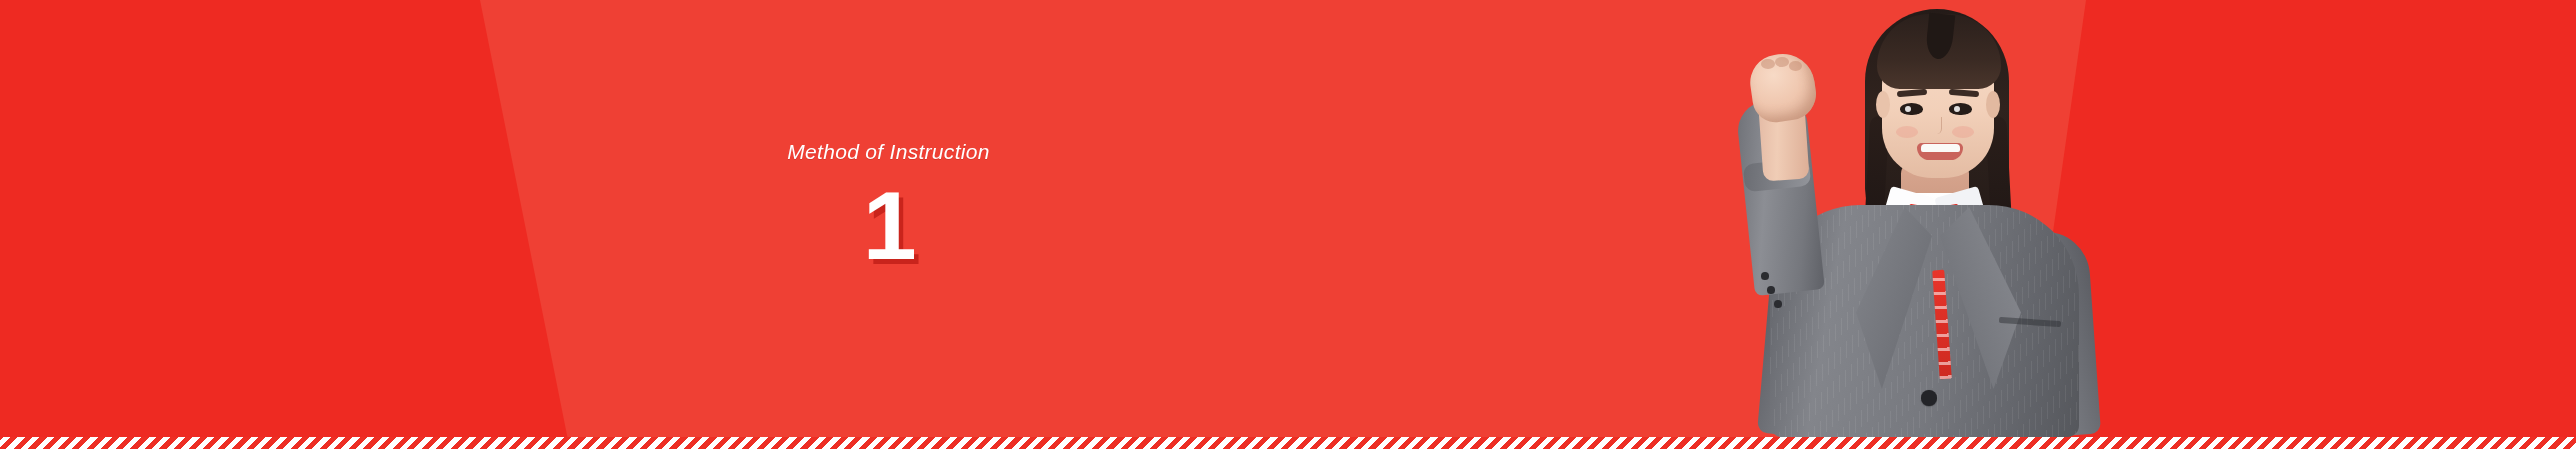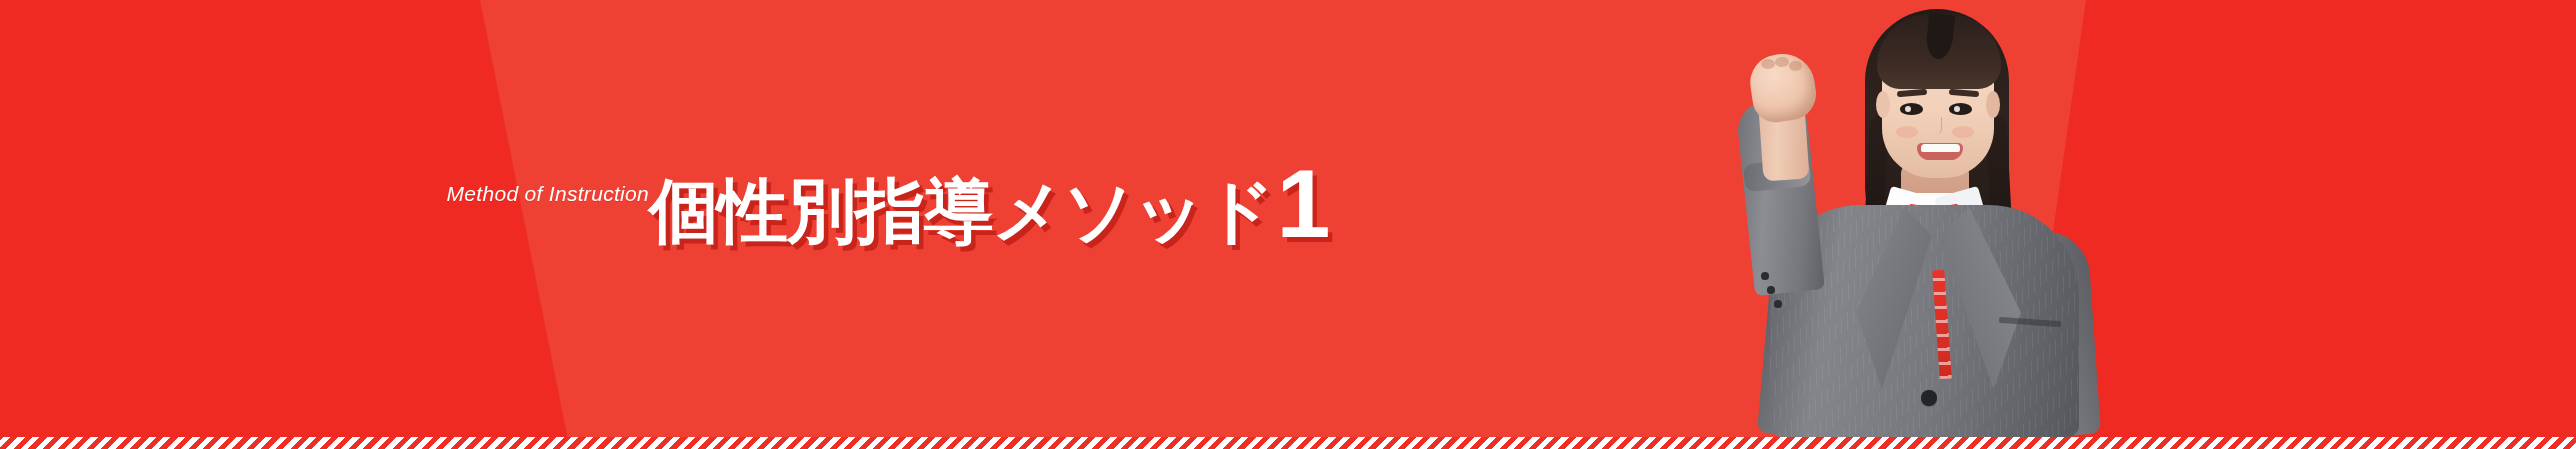--- a/index.html
+++ b/index.html
@@ -31,21 +31,21 @@
     clip-path: polygon(64px 0, 554px 0, 554px 450px, 0 450px);
   }
 
   
   .copy{
     position:absolute;
     left:0; top:0;
     width:1777px;
     height:425px;
     display:flex;
-    flex-direction:row;
+    flex-direction:column;
     align-items:center;
     justify-content:center;
     padding-bottom:16.7px;
   }
   .eyebrow{
     color:#ffffff;
     font-style:italic;
     font-size:21px;
     font-weight:400;
     letter-spacing:0.3px;
@@ -347,21 +347,20 @@
 <body>
 
 <div class="banner">
 
   <div class="panel-light"></div>
   <div class="panel-right-shade"></div>
 
   <div class="copy">
     <div class="eyebrow">Method of Instruction</div>
     <div class="headline">
-      <span class="jp">個性別指導メソッド</span>
       <span class="num">1</span>
     </div>
   </div>
 
   <div class="photo">
     <div class="hair-back"></div>
     <div class="hair-strand-l"></div>
     <div class="hair-strand-r"></div>
 
     <div class="sleeve-left"></div>

